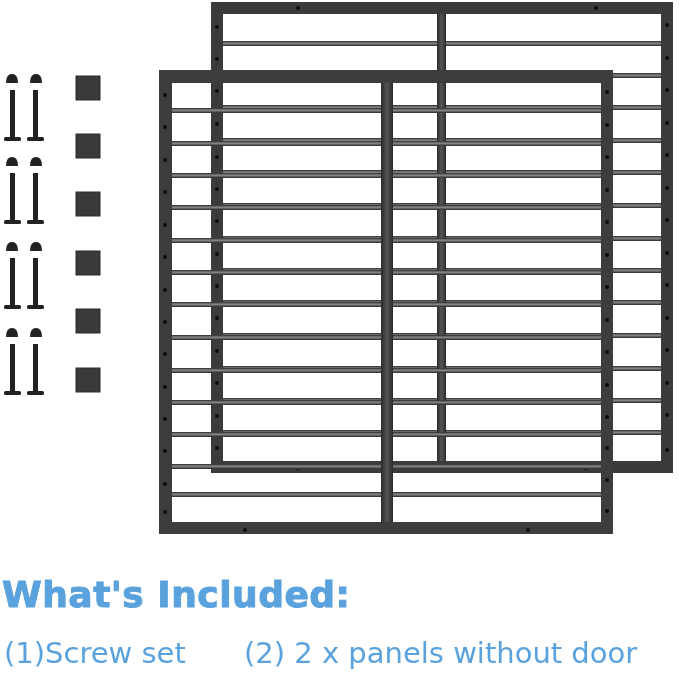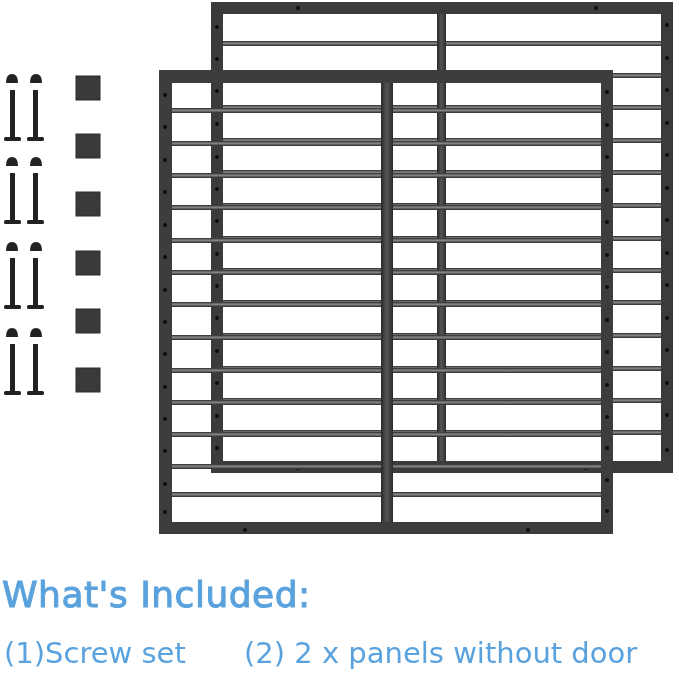--- a/index.html
+++ b/index.html
@@ -1,18 +1,18 @@
 <!DOCTYPE html>
 <html><head>
 <meta charset="utf-8">
 <style>
   html, body { margin:0; padding:0; background:#ffffff; }
   body { width:679px; height:676px; position:relative; overflow:hidden; font-family:"DejaVu Sans", sans-serif; }
   .scene { position:absolute; left:0; top:0; width:679px; height:560px; }
-  .heading { position:absolute; left:2px; top:574px; font-family:"DejaVu Sans", sans-serif; font-weight:normal; font-size:36px; letter-spacing:0.5px; color:#5aa2dd; white-space:nowrap; -webkit-text-stroke:1px #5aa2dd; }
+  .heading { position:absolute; left:2px; top:574px; font-family:"DejaVu Sans", sans-serif; font-weight:bold; font-size:36px; letter-spacing:0.5px; color:#5aa2dd; white-space:nowrap; -webkit-text-stroke:1px #5aa2dd; }
   .item { position:absolute; top:636px; font-family:"DejaVu Sans", sans-serif; font-size:29px; color:#5aa2dd; white-space:nowrap; }
   .item-1 { left:4px; }
   .item-2 { left:244px; }
 </style>
 </head>
 <body>
 
 <div class="scene">
   <svg width="679" height="560" viewBox="0 0 679 560" xmlns="http://www.w3.org/2000/svg">
     <defs>

